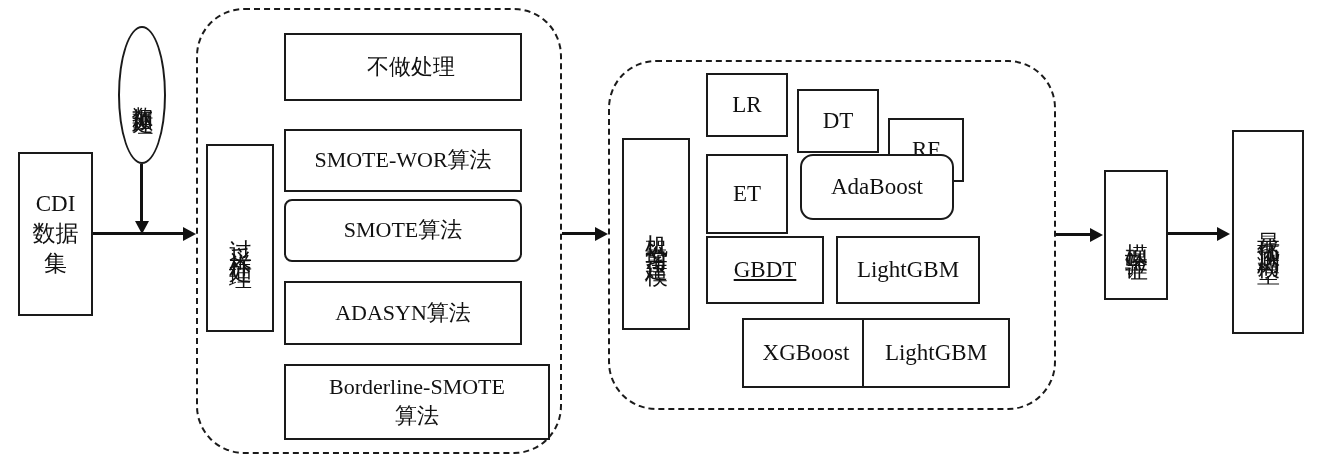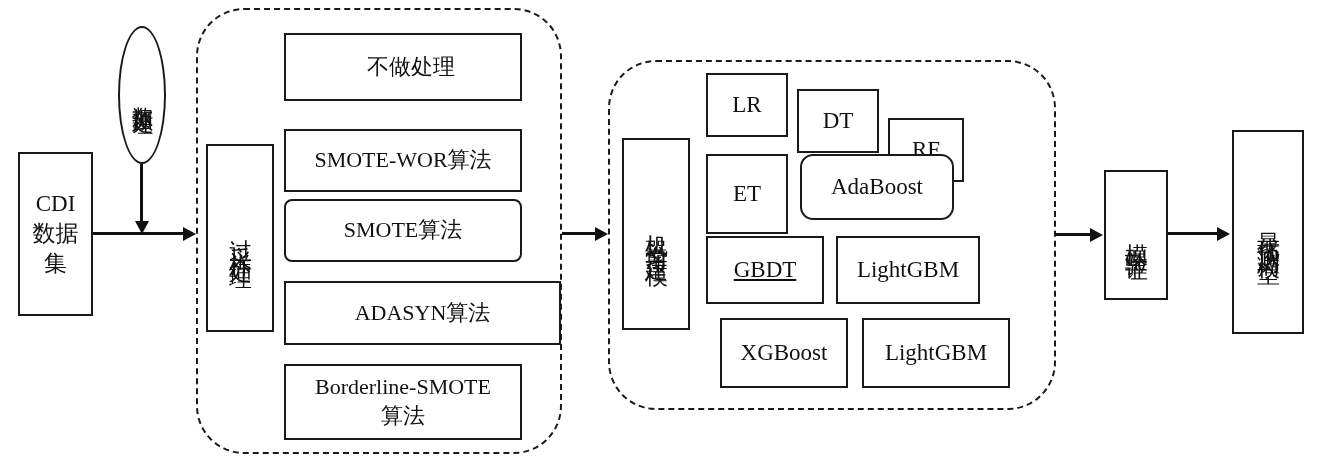--- a/index.html
+++ b/index.html
@@ -79,23 +79,23 @@
   <div class="node" style="left:206px; top:144px; width:68px; height:188px; font-size:23px; letter-spacing:7px;">
     <span class="vtext">过采样处理</span>
   </div>
 
   <div class="node fs-method" style="left:284px; top:33px; width:238px; height:68px;padding-left:16px;">不做处理</div>
 
   <div class="node fs-method" style="left:284px; top:117px; width:238px; height:63px;margin-top:12px;">SMOTE-WOR算法</div>
 
   <div class="node fs-method" style="left:284px; top:199px; width:238px; height:63px;border-radius:8px;">SMOTE算法</div>
 
-  <div class="node fs-method" style="left:284px; top:281px; width:277px; height:64px;">ADASYN算法</div>
+  <div class="node fs-method" style="left:284px; top:281px; width:238px; height:64px;">ADASYN算法</div>
 
-  <div class="node fs-method" style="left:284px; top:364px; width:238px; height:76px;">Borderline-SMOTE
+  <div class="node fs-method" style="left:284px; top:364px; width:266px; height:76px;">Borderline-SMOTE
 算法</div>
 
   <div class="hline" style="left:562px; top:232px; width:34px;"></div>
   <div class="ah-right" style="left:595px; top:227px;"></div>
 
   <div class="dashed" style="left:608px; top:60px; width:448px; height:350px;"></div>
 
   <div class="node" style="left:622px; top:138px; width:68px; height:192px; font-size:23px; letter-spacing:6px;">
     <span class="vtext">机器学习建模</span>
   </div>
@@ -103,21 +103,21 @@
   <div class="node fs-model" style="left:706px; top:73px; width:82px; height:64px;">LR</div>
   <div class="node fs-model" style="left:797px; top:73px; width:82px; height:64px;margin-top:16px;">DT</div>
   <div class="node fs-model" style="left:888px; top:73px; width:76px; height:64px;margin-top:45px;">RF</div>
 
   <div class="node fs-model" style="left:706px; top:154px; width:82px; height:80px;">ET</div>
   <div class="node fs-model" style="left:800px; top:154px; width:154px; height:66px;border-radius:13px;">AdaBoost</div>
 
   <div class="node fs-model" style="left:706px; top:236px; width:118px; height:68px;text-decoration:underline;">GBDT</div>
   <div class="node fs-model" style="left:836px; top:236px; width:144px; height:68px;">LightGBM</div>
 
-  <div class="node fs-model" style="left:720px; top:318px; width:128px; height:70px;">XGBoost</div>
+  <div class="node fs-model" style="left:742px; top:318px; width:128px; height:70px;">XGBoost</div>
   <div class="node fs-model" style="left:862px; top:318px; width:148px; height:70px;">LightGBM</div>
 
   <div class="hline" style="left:1056px; top:233px; width:35px;"></div>
   <div class="ah-right" style="left:1090px; top:228px;"></div>
 
   <div class="node" style="left:1104px; top:170px; width:64px; height:130px; font-size:23px; letter-spacing:5px;">
     <span class="vtext">模型验证</span>
   </div>
 
   <div class="hline" style="left:1168px; top:232px; width:50px;"></div>

